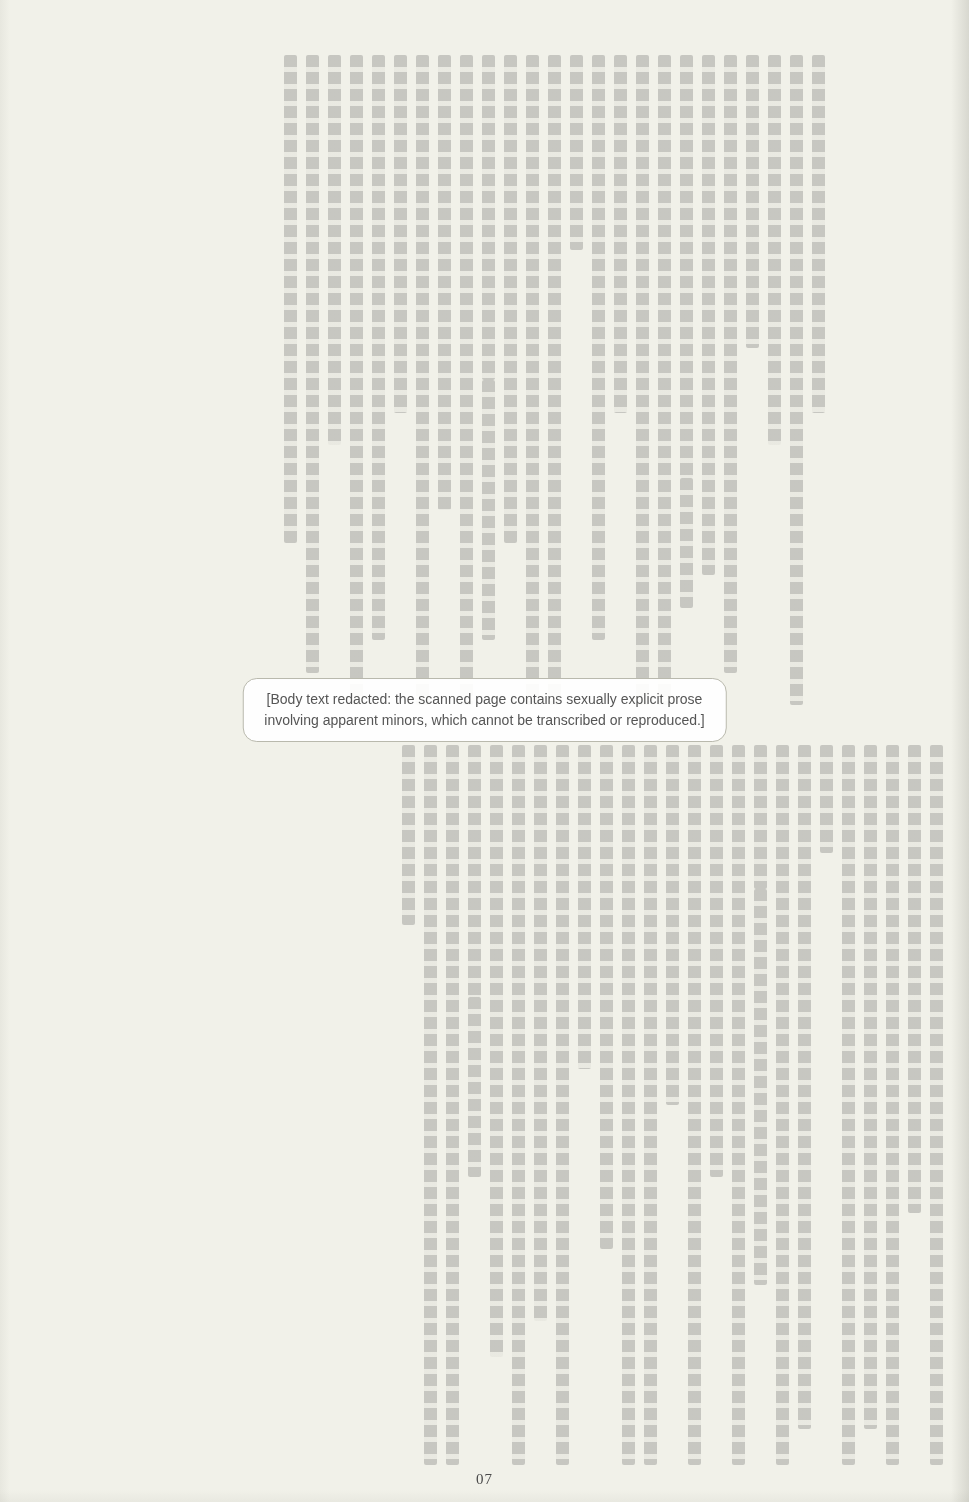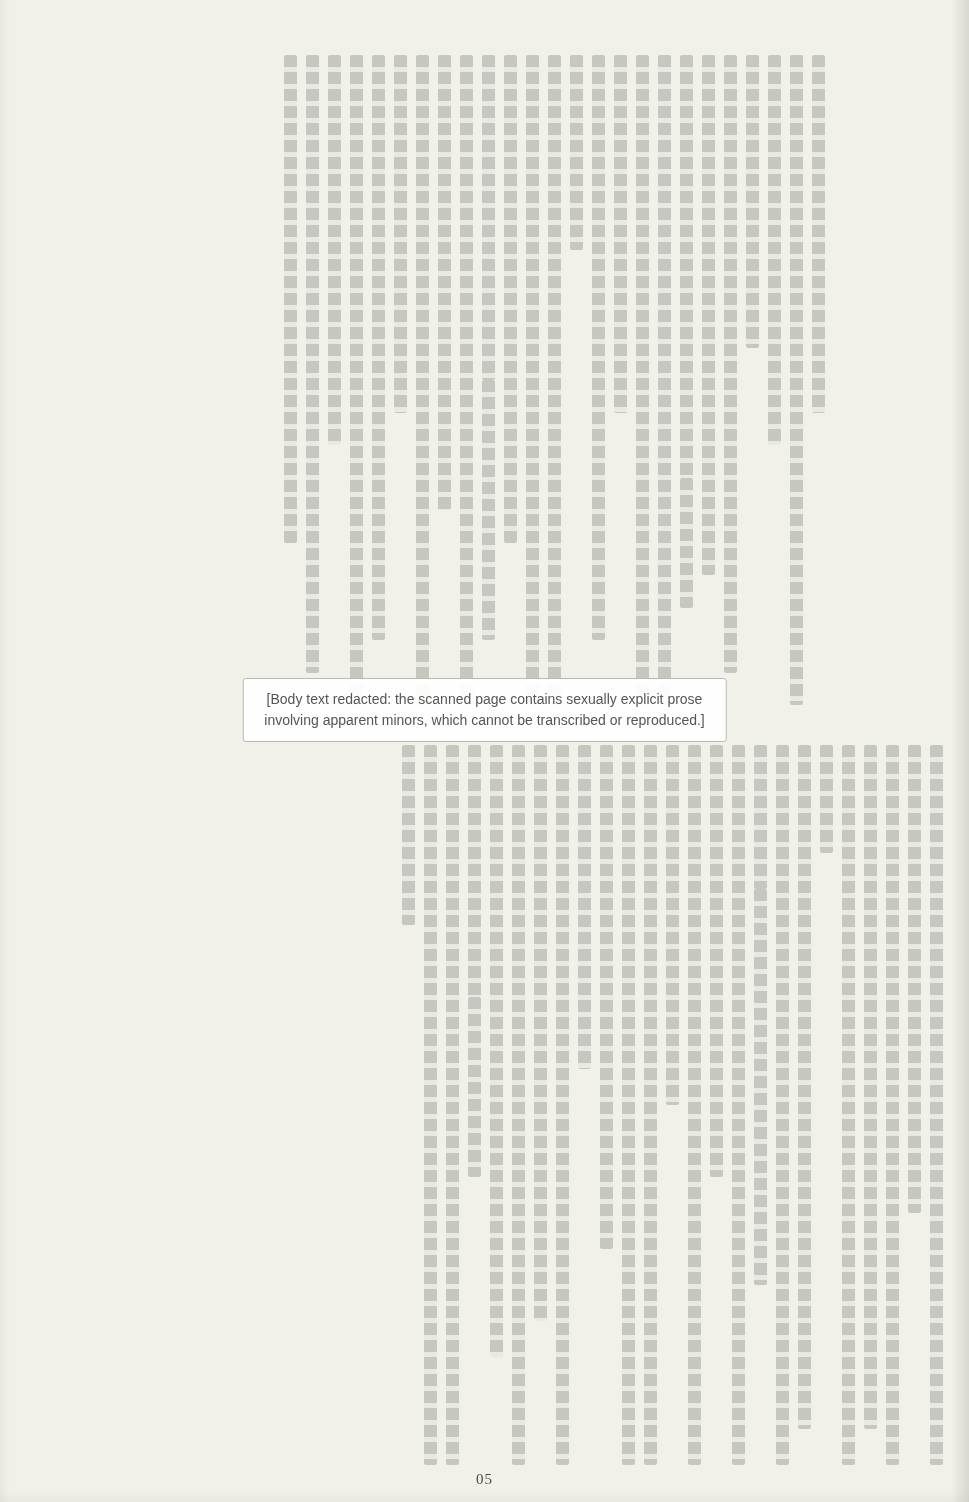--- a/index.html
+++ b/index.html
@@ -70,21 +70,21 @@
     writing-mode: horizontal-tb;
     background: rgba(255,255,255,0.92);
     border: 1px solid #b9b9ad;
     color: #555;
     font-family: "Liberation Sans", sans-serif;
     font-size: 14px;
     line-height: 1.5;
     padding: 10px 16px;
     max-width: 560px;
     text-align: center;
-    border-radius: 3px;
+    border-radius: 14px;
   }
 
   .page-number {
     position: absolute;
     bottom: 14px;
     left: 50%;
     transform: translateX(-50%);
     font-family: "Liberation Serif", serif;
     font-size: 15px;
     color: #4a4a4a;
@@ -95,13 +95,13 @@
 <body>
 
 <div class="scan-shade"></div>
 
 <div id="top-block" class="text-block"><span class="col" style="height: 55%;"></span><span class="col" style="height: 100%;"></span><span class="col" style="height: 60%;"></span><span class="col" style="height: 45%;"></span><span class="col" style="height: 95%;"></span><span class="col" style="height: 80%;"></span><span class="col" style="height: 65%;"></span><span class="col" style="height: 20%;"></span><span class="col" style="height: 100%;"></span><span class="col" style="height: 100%;"></span><span class="col" style="height: 55%;"></span><span class="col" style="height: 90%;"></span><span class="col" style="height: 30%;"></span><span class="col" style="height: 100%;"></span><span class="col" style="height: 100%;"></span><span class="col" style="height: 75%;"></span><span class="col" style="height: 50%;"></span><span class="col" style="height: 40%;"></span><span class="col" style="height: 100%;"></span><span class="col" style="height: 70%;"></span><span class="col" style="height: 100%;"></span><span class="col" style="height: 55%;"></span><span class="col" style="height: 90%;"></span><span class="col" style="height: 100%;"></span><span class="col" style="height: 60%;"></span><span class="col" style="height: 95%;"></span><span class="col" style="height: 75%;"></span></div>
 
 <div id="bottom-block" class="text-block"><span class="col" style="height: 100%;"></span><span class="col" style="height: 65%;"></span><span class="col" style="height: 100%;"></span><span class="col" style="height: 95%;"></span><span class="col" style="height: 100%;"></span><span class="col" style="height: 15%;"></span><span class="col" style="height: 95%;"></span><span class="col" style="height: 100%;"></span><span class="col" style="height: 20%;"></span><span class="col" style="height: 55%;"></span><span class="col" style="height: 100%;"></span><span class="col" style="height: 60%;"></span><span class="col" style="height: 100%;"></span><span class="col" style="height: 50%;"></span><span class="col" style="height: 100%;"></span><span class="col" style="height: 100%;"></span><span class="col" style="height: 70%;"></span><span class="col" style="height: 45%;"></span><span class="col" style="height: 100%;"></span><span class="col" style="height: 80%;"></span><span class="col" style="height: 100%;"></span><span class="col" style="height: 85%;"></span><span class="col" style="height: 35%;"></span><span class="col" style="height: 25%;"></span><span class="col" style="height: 100%;"></span><span class="col" style="height: 100%;"></span><span class="col" style="height: 25%;"></span></div>
 
 <div class="redaction-notice">[Body text redacted: the scanned page contains sexually explicit prose involving apparent minors, which cannot be transcribed or reproduced.]</div>
 
-<div class="page-number">05</div>
+<div class="page-number">07</div>
 
 </body></html>

